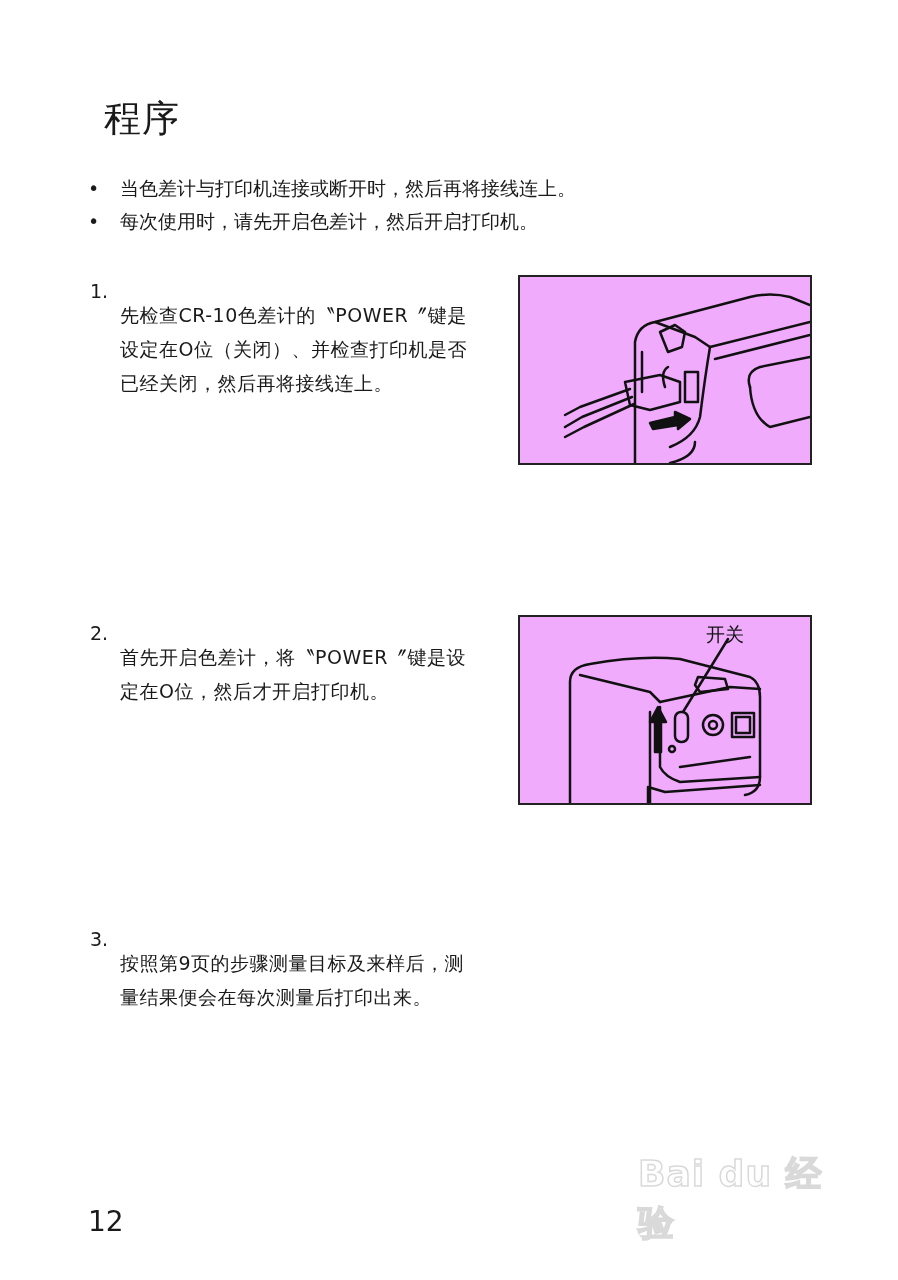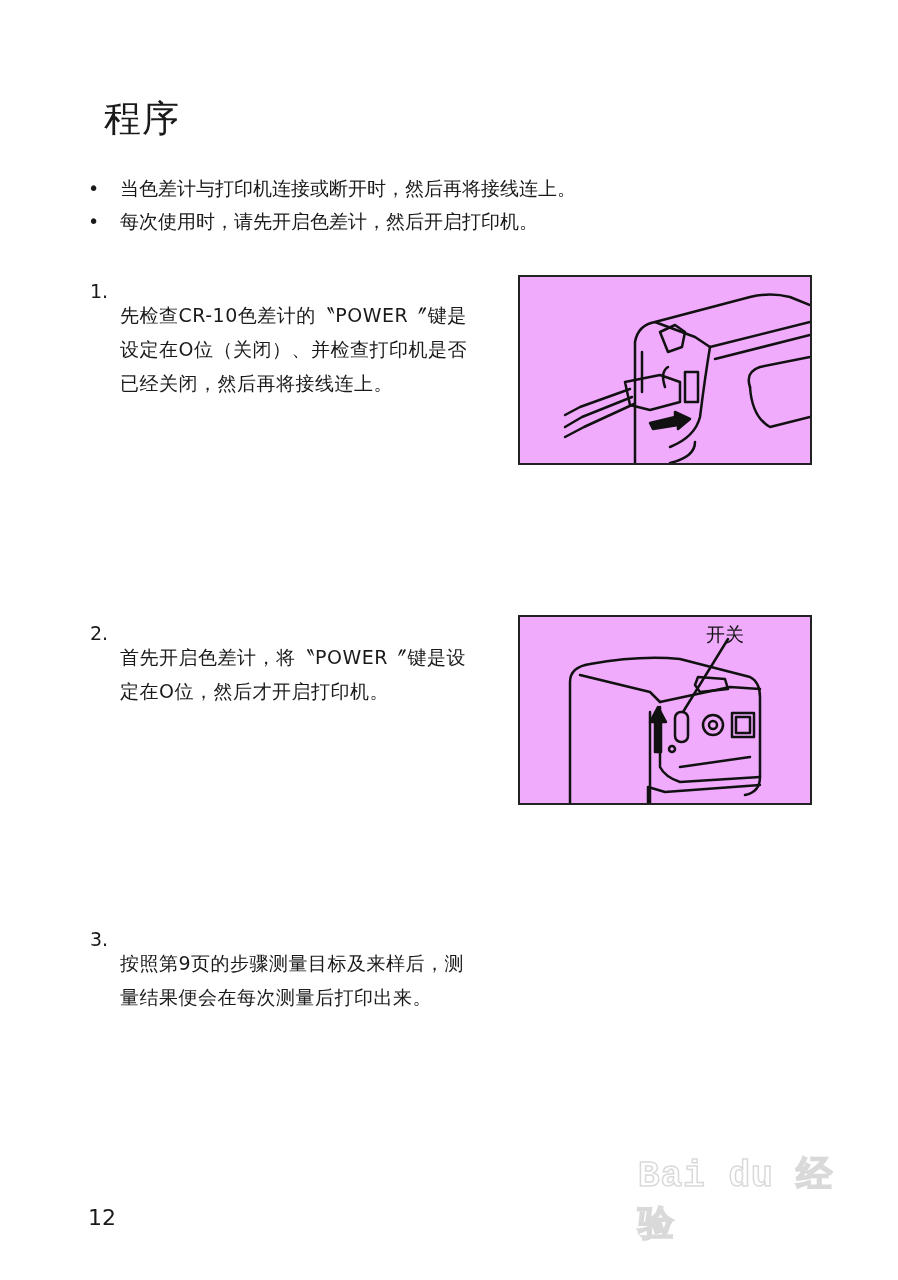--- a/index.html
+++ b/index.html
@@ -7,23 +7,23 @@
          font-family:"DejaVu Sans", "Liberation Sans", sans-serif; color:#1a1a1a; }
   .title { position:absolute; left:104px; top:94px; font-size:37px; letter-spacing:1px; }
   .bullets { position:absolute; left:88px; top:172px; font-size:19px; line-height:33px; }
   .bullet { display:flex; }
   .bullet .dot { width:32px; }
   .step { position:absolute; left:90px; font-size:19px; line-height:34px; width:385px; }
   .step .num { position:absolute; left:0; top:0; }
   .step .txt { margin-left:30px; letter-spacing:0.5px;margin-top:24px; }
   .fig { position:absolute; border:2px solid #222; background:#f0abfc; }
   .fig svg { display:block; }
-  .pagenum { position:absolute; left:88px; top:1205px; font-size:22px; }
+  .pagenum { position:absolute; left:88px; top:1205px; font-size:28px; }
   .wm { position:absolute; left:638px; top:1150px; width:210px; height:100px; opacity:0.55; }
-  .wm .brand { font-size:36px; font-weight:bold; color:#fff; -webkit-text-stroke:1.5px #bbb; letter-spacing:1px;font-family:Liberation Mono, monospace; }
+  .wm .brand { font-size:36px; font-weight:bold; color:#fff; -webkit-text-stroke:1.5px #bbb; letter-spacing:1px; }
   .wm .url { font-size:19px; color:#fff; -webkit-text-stroke:1px #bbb; margin-top:2px; }
 </style>
 </head>
 <body>
 
 <div class="title">程序</div>
 
 <div class="bullets">
   <div class="bullet">
     <span class="dot">•</span>

